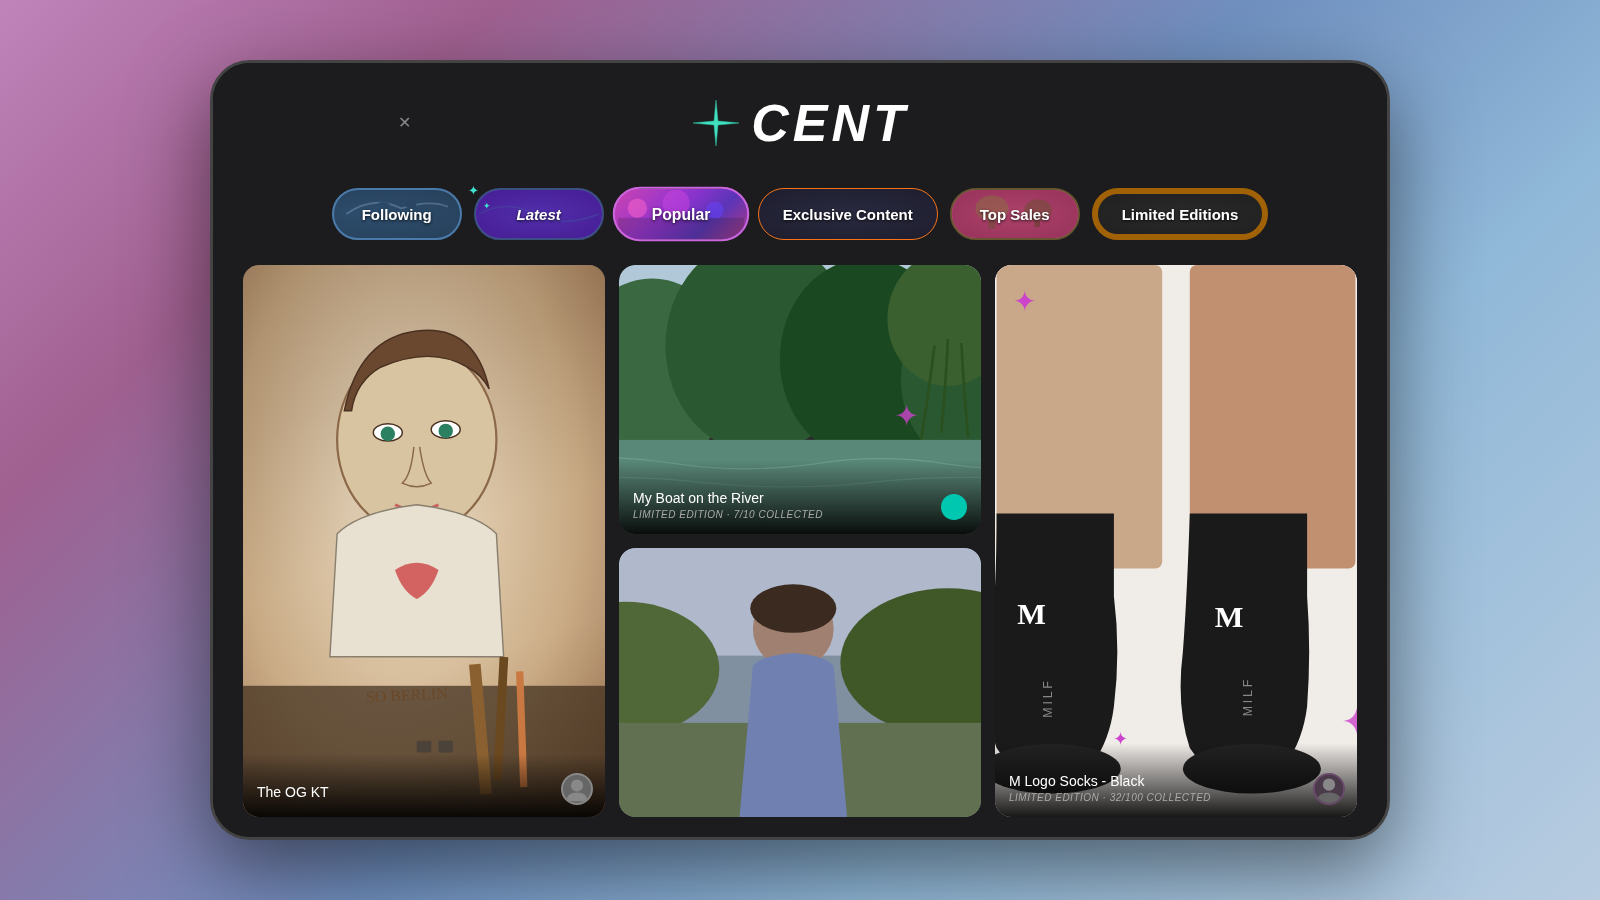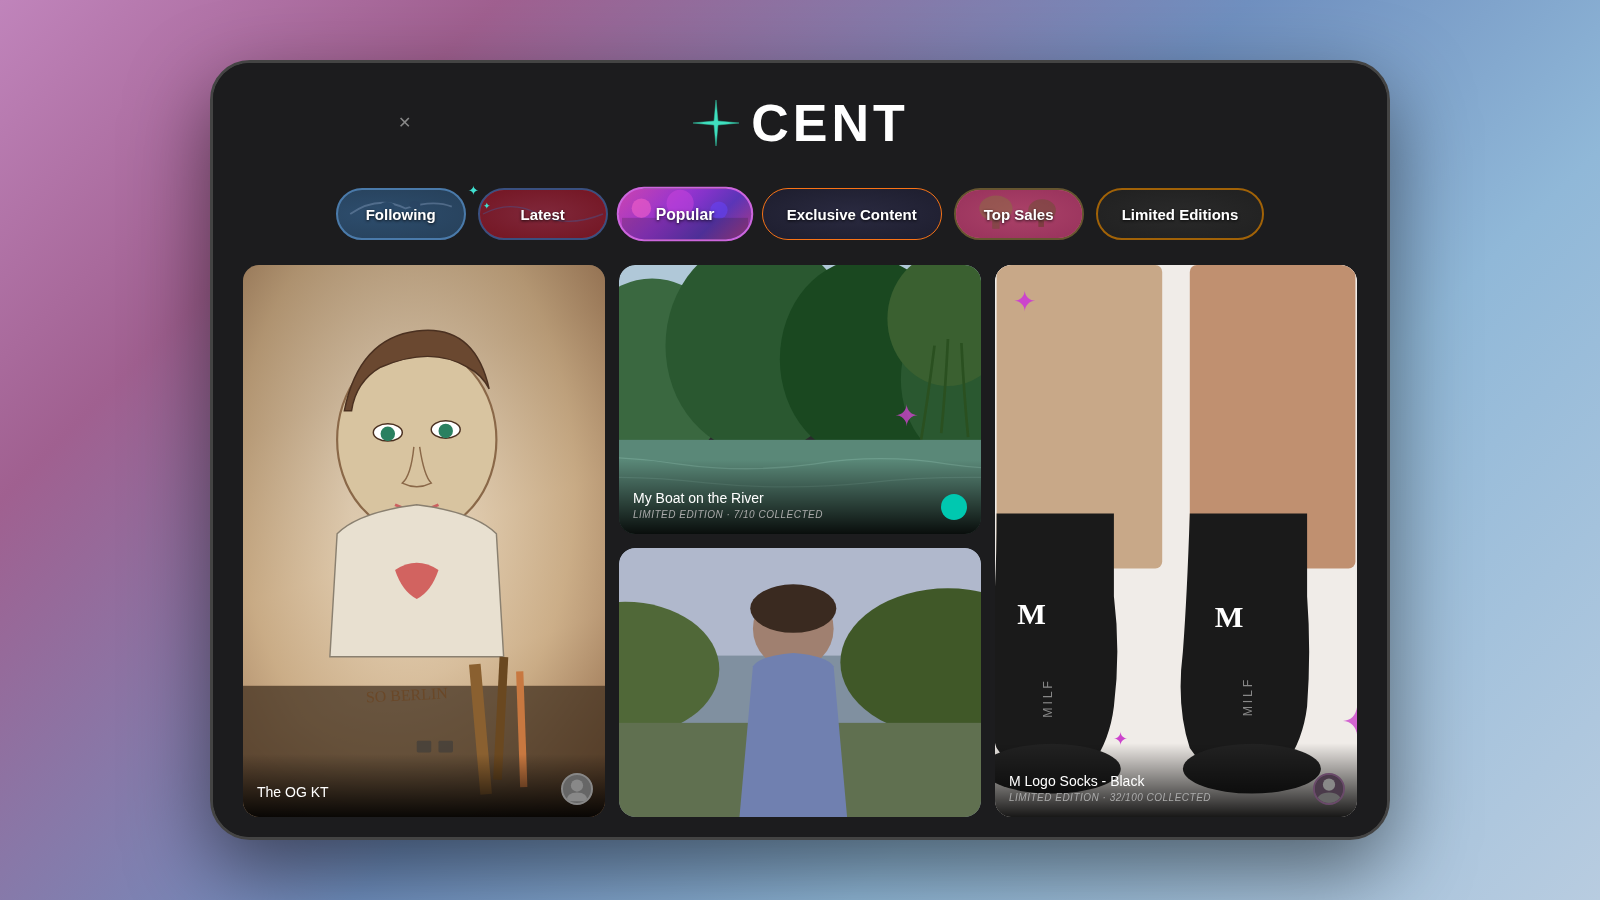--- a/index.html
+++ b/index.html
@@ -61,20 +61,21 @@
       width: 50px;
       height: 50px;
     }
 
     .logo-text {
       font-size: 52px;
       font-weight: 700;
       color: #ffffff;
       letter-spacing: 4px;
       font-family: Arial Black, sans-serif;
+      font-style: italic;
     }
 
     
     .nav-tabs {
       display: flex;
       gap: 12px;
       padding: 15px 30px;
       justify-content: center;
       flex-wrap: nowrap;
     }
@@ -97,43 +98,44 @@
       transition: opacity 0.2s;
     }
 
     .nav-tab-following {
       background: #3a5a7a;
       border: 2px solid #4a7aaa;
       align-items: center;
     }
 
     .nav-tab-latest {
-      background: #b91c1c;
+      background: #6d28d9;
       border: 2px solid #3a5080;
+      font-style: italic;
     }
 
     .nav-tab-popular {
       background: linear-gradient(135deg, #cc44bb, #aa33dd, #6644cc);
       border: 2px solid #cc66dd;
       transform: scale(1.05);
     }
 
     .nav-tab-exclusive {
       background: #2a2a3a;
       border: 1px solid #f97316;
     }
 
     .nav-tab-topsales {
       background: #ec4899;
       border: 2px solid #665530;
     }
 
     .nav-tab-limited {
       background: #2a2a2a;
-      border: 2px solid #a16207;
+      border: 6px solid #a16207;
     }
 
     .tab-bg-image {
       position: absolute;
       inset: 0;
       opacity: 0.4;
       background-size: cover;
       background-position: center;
       border-radius: 28px;
     }

